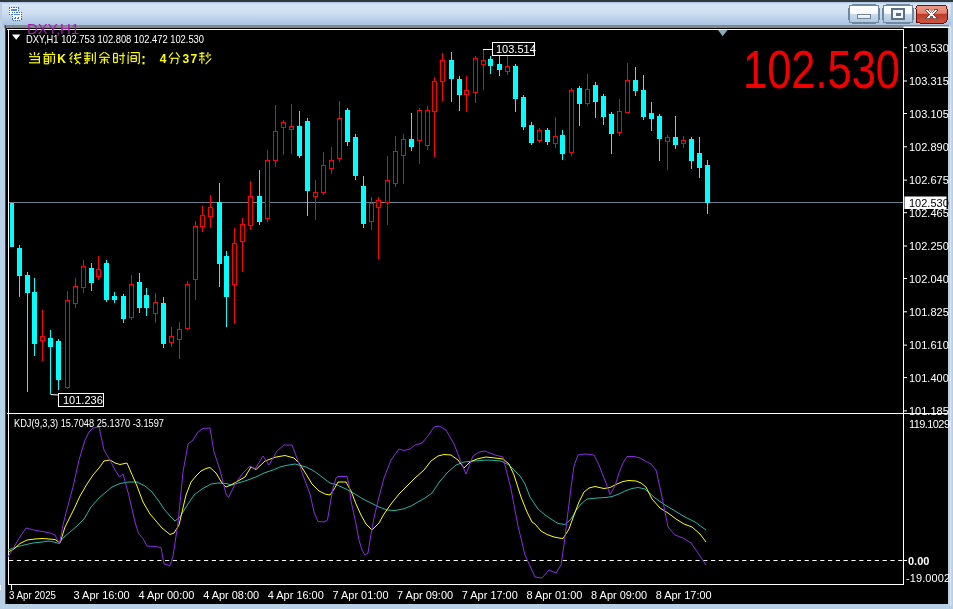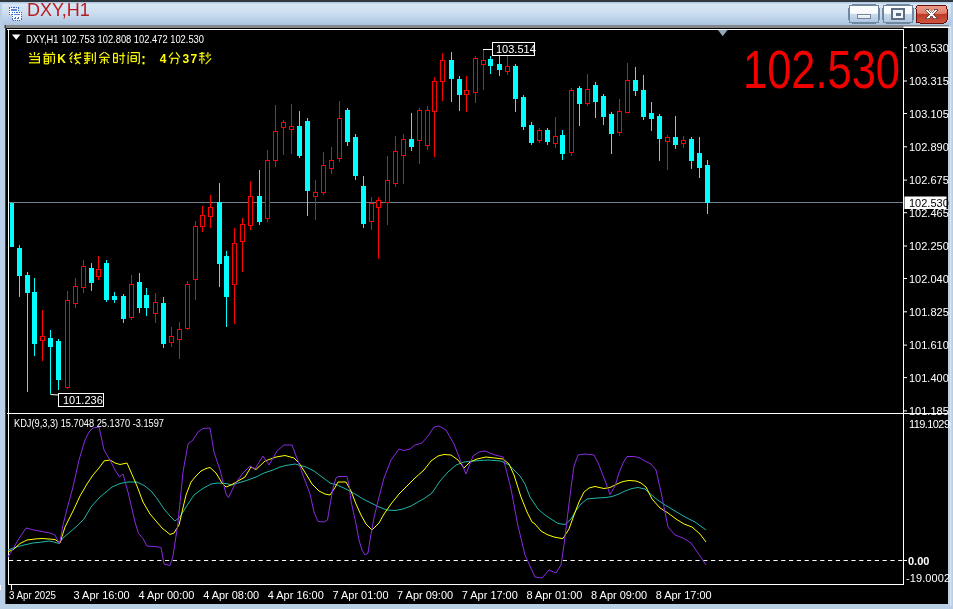--- a/index.html
+++ b/index.html
@@ -1,17 +1,17 @@
 <!DOCTYPE html>
 <html><head><meta charset="utf-8"><style>
 *{margin:0;padding:0;box-sizing:border-box}
 body{width:953px;height:609px;position:relative;overflow:hidden;background:#b9cfe6;font-family:"Liberation Sans",sans-serif}
 .topstrip{position:absolute;left:0;top:0;width:953px;height:2px;background:#30383f}
 .titlebar{position:absolute;left:2px;top:2px;width:949px;height:23px;background:linear-gradient(#a9c3de 0%,#d7e5f4 10%,#cfdff1 45%,#b9cfe8 78%,#aac4e0 100%)}
-.tbtext{position:absolute;left:27px;top:0;font-size:18px;color:#b91c1c}
+.tbtext{position:absolute;left:27px;top:20px;font-size:15px;color:#a21caf}
 .chart{position:absolute;left:5px;top:25px;width:943px;height:579px;background:#000}
 .grayband{position:absolute;left:4px;top:25px;width:945px;height:3px;background:#85888b}
 .edgel{position:absolute;left:5px;top:25px;width:1px;height:579px;background:#404448}
 svg{position:absolute;left:0;top:0}
 .ax{font-size:11px;fill:#fff}
 .axb{font-size:11px;fill:#000}
 .hdr{font-size:11px;fill:#fff}
 .cjkl{font-size:12px;fill:#FFFF00;font-weight:bold}
 .bigp{font-size:54px;fill:#F00100;font-weight:normal}
 </style></head>

